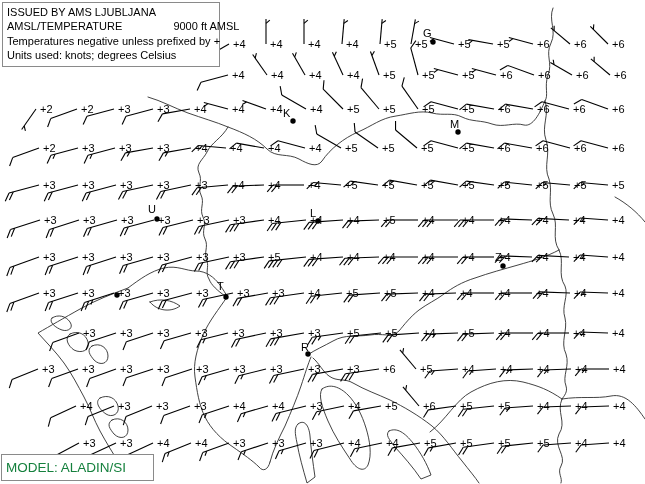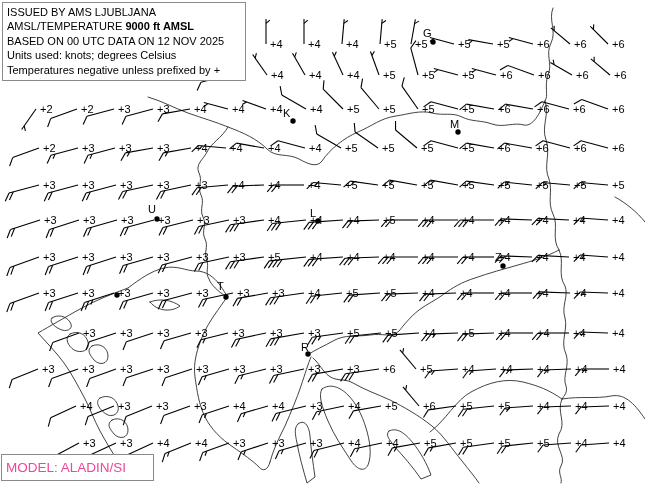--- a/index.html
+++ b/index.html
@@ -1,25 +1,25 @@
 <!DOCTYPE html>
 <html><head>
 <meta charset="utf-8">
 <title>WIND/TEMPERATURE 9000 ft AMSL</title>
 <style>
   html,body{margin:0;padding:0;background:#e8e8e8;}
   #stage{position:relative;width:645px;height:484px;background:#ffffff;overflow:hidden;
          font-family:"Liberation Sans", sans-serif;}
   #wx{position:absolute;left:0;top:0;}
   .overlay-box{position:absolute;background:#ffffff;border:1px solid #8a8a8a;box-sizing:border-box;z-index:5;}
-  #info-box{left:2px;top:2px;width:244px;padding:2px 3px 3px 4px;}
+  #info-box{left:2px;top:2px;width:218px;padding:2px 3px 3px 4px;}
   #info-box .ln{font-size:11px;line-height:14.4px;color:#000;white-space:nowrap;}
-  #info-box .b{font-weight:bold;}
+  #info-box .b{font-weight:normal;margin-left:48px;}
   #model-box{left:1px;top:454px;width:153px;height:27px;}
-  #model-box .ln{font-size:13.5px;line-height:25px;padding-left:4px;color:#ec4899;white-space:nowrap;}
+  #model-box .ln{font-size:13.5px;line-height:25px;padding-left:4px;color:#15803d;white-space:nowrap;}
 </style>
 </head>
 <body>
 
 <div id="stage">
 
   <svg id="wx" width="645" height="484" viewBox="0 0 645 484">
     <g id="outlines" fill="none" stroke="#2e2e2e" stroke-width="0.9" stroke-linejoin="round" stroke-linecap="round">
 
       <path d="M148,97 C162,101 174,108 188,113 C202,118 216,122 228,127 C244,133 257,139 267,149 C276,158 288,153 299,159 C308,164 317,168 322,161 C330,149 344,138 358,132 C372,126 381,118 396,116 C409,114 420,110 432,113 C444,116 452,112 462,117 C472,122 481,120 492,124 C503,128 514,122 524,125 C533,127 540,113 545,101"></path>
@@ -1106,22 +1106,21 @@
         </g>
         <g>
           <circle cx="117" cy="295" r="2.7" fill="#000000"></circle>
         </g>
       </g>
   </svg>
 
   <div id="info-box" class="overlay-box">
     <div class="ln">ISSUED BY AMS LJUBLJANA</div>
     <div class="ln"><span>AMSL/TEMPERATURE </span><span class="b">9000 ft AMSL</span></div>
-    <div class="ln">BASED ON 00 UTC DATA ON 12 NOV 2025</div>
+    <div class="ln">Temperatures negative unless prefixed by +</div>
     <div class="ln">Units used: knots; degrees Celsius</div>
-    <div class="ln">Temperatures negative unless prefixed by +</div>
   </div>
 
   <div id="model-box" class="overlay-box">
     <div class="ln">MODEL: ALADIN/SI</div>
   </div>
 
 </div>
 
 </body></html>

